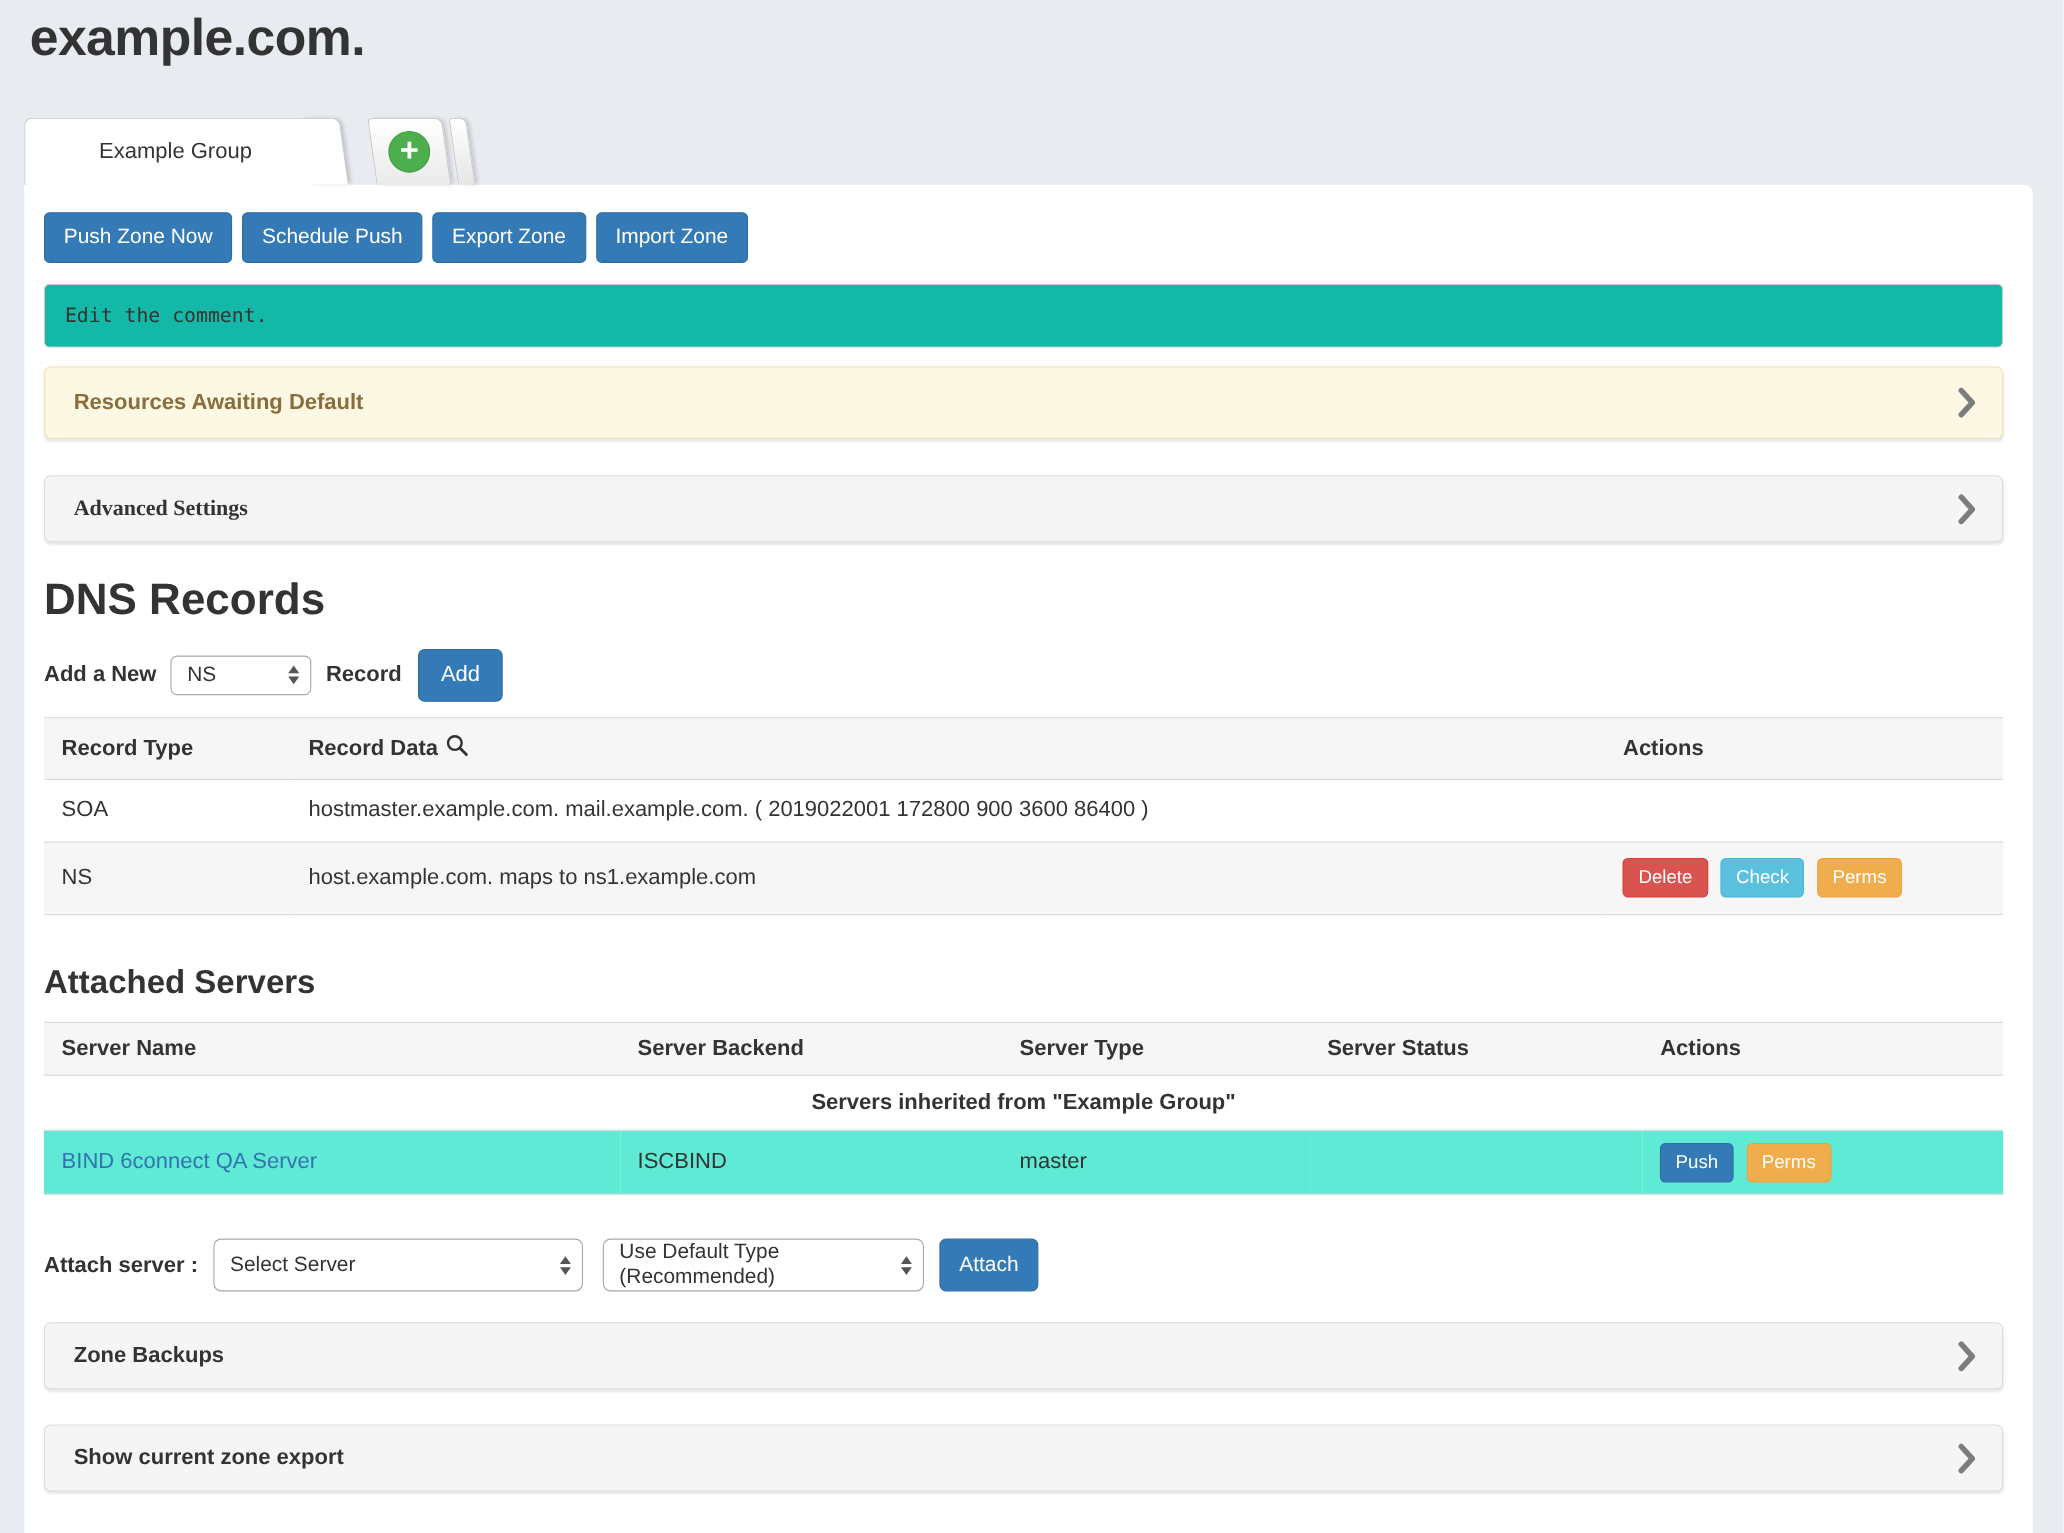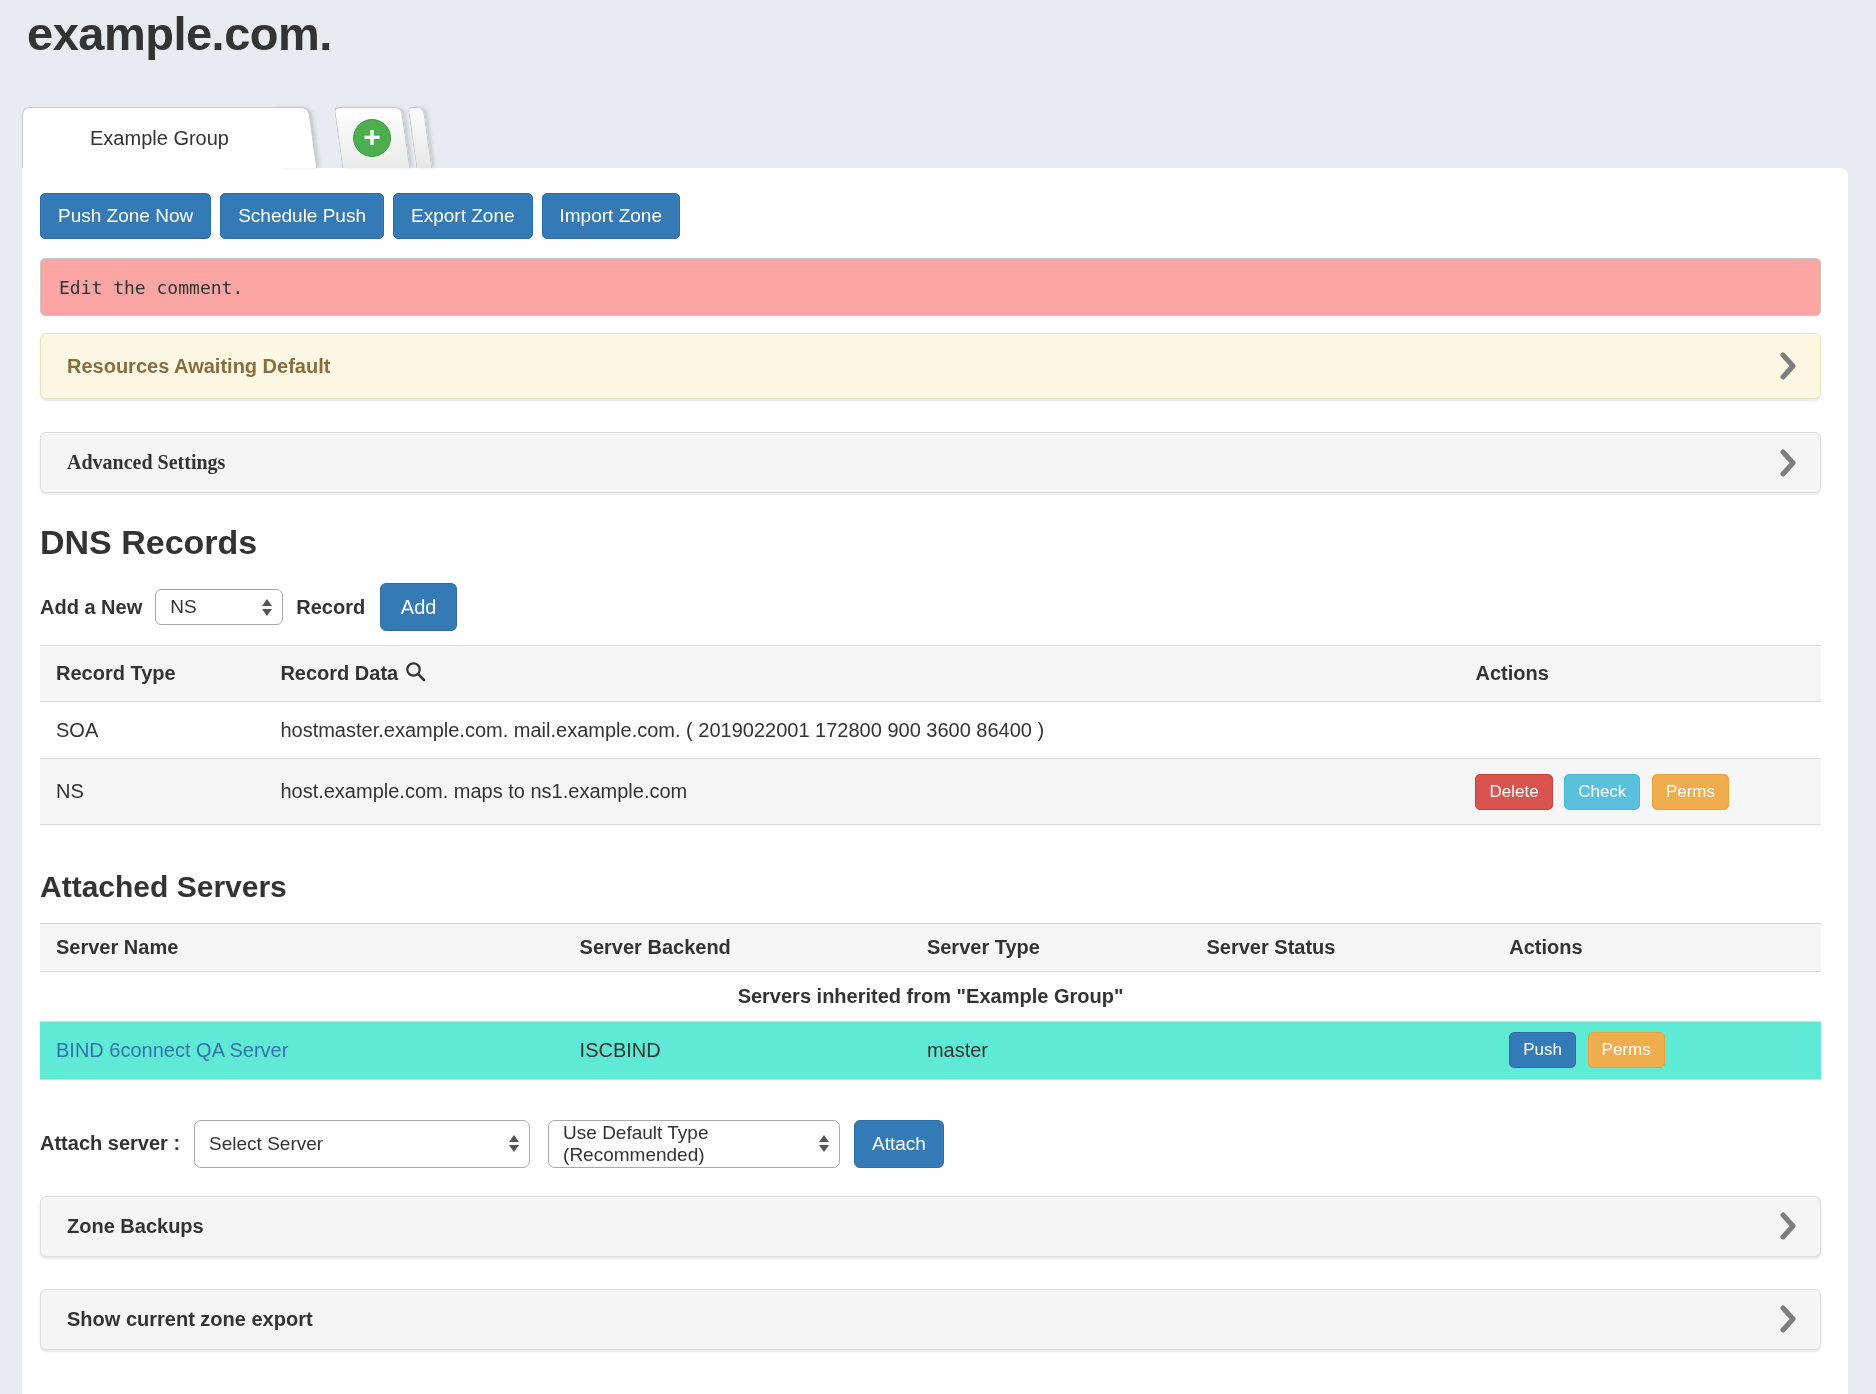--- a/index.html
+++ b/index.html
@@ -58,41 +58,41 @@
   }
   
   .btn-row { display: flex; gap: 9px; }
   .btn {
     background: #337ab7; color: #fff; border: 1px solid #2e6da4; border-radius: 5px;
     font-size: 19px; font-family: inherit; padding: 0 17px; height: 46px;
     display: inline-flex; align-items: center; justify-content: center; cursor: pointer;
   }
   
   .comment-box {
-    margin-top: 19px; height: 58px; background: #fca5a5;
+    margin-top: 19px; height: 58px; background: #14b8a6;
     border: 1px solid #c9c9c9; border-radius: 5px;
     display: flex; align-items: center; padding: 0 18px;
     font-family: "DejaVu Sans Mono", "Liberation Mono", monospace; font-size: 18px;
     cursor: text;
   }
   
   .acc {
     border-radius: 6px; display: flex; align-items: center; justify-content: space-between;
     padding: 0 24px 0 26px; cursor: pointer;
     box-shadow: 0 2px 2px rgba(0,0,0,0.09);
   }
   .acc .acc-label { font-size: 20px; font-weight: 700; }
   .acc-cream { margin-top: 17px; height: 66px; background: #fcf8e3; border: 1px solid #f2e3c0; color: #8a6d3b; }
   .acc-gray  { height: 61px; background: #f5f5f5; border: 1px solid #ddd; color: #333; }
   .acc-advanced { margin-top: 33px; font-family: Liberation Serif, serif; }
   .acc-backups  { margin-top: 28px; }
   .acc-export   { margin-top: 32px; }
   .chev { display: flex; align-items: center; }
   
-  .h2 { margin: 30px 0 0 0; font-size: 34px; font-weight: 700; line-height: 1.12; }
+  .h2 { margin: 30px 0 0 0; font-size: 40px; font-weight: 700; line-height: 1.12; }
   .h3 { margin: 45px 0 0 0; font-size: 30px; font-weight: 700; line-height: 1.15; }
   
   .add-row { margin-top: 22px; display: flex; align-items: center; height: 48px; }
   .add-row .lbl { font-size: 20px; font-weight: 700; }
   .selectbox {
     border: 1px solid #a9a9a9; border-radius: 6px; background: #fff;
     display: flex; align-items: center; justify-content: space-between;
     padding: 0 10px 0 14px; font-size: 19px; cursor: pointer;
   }
   .sel-ns { width: 128px; height: 36px; margin: 0 13px; }

